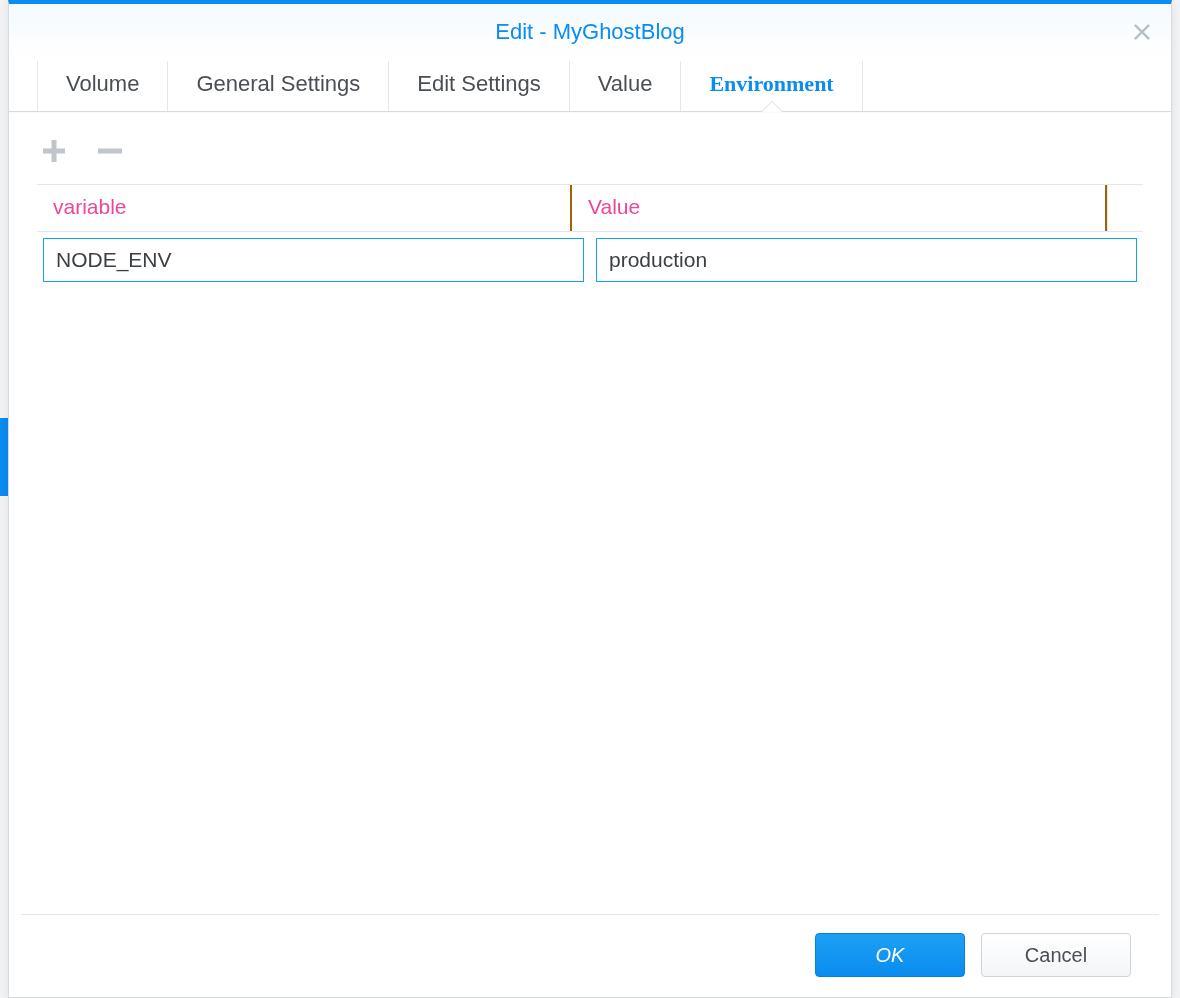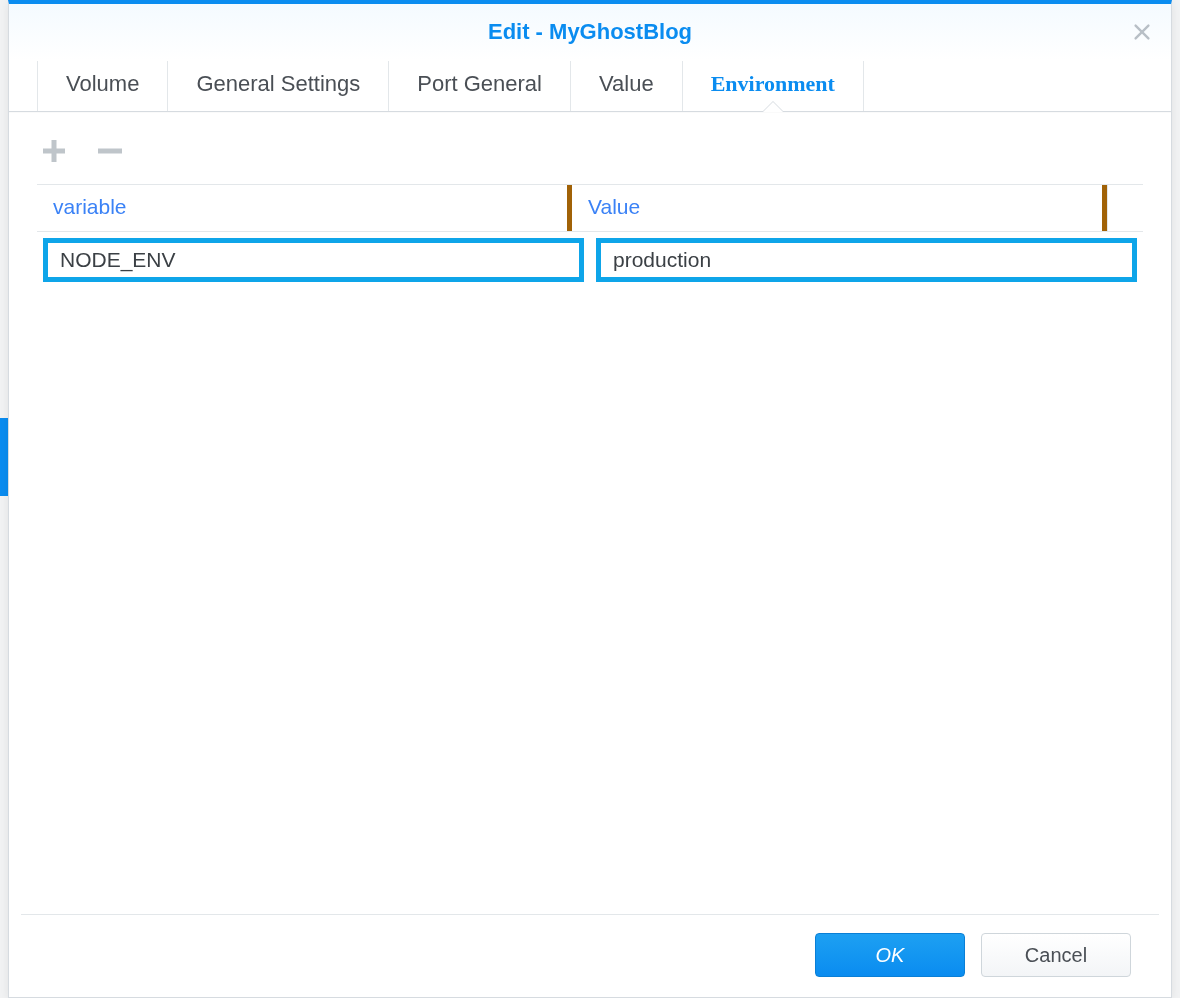--- a/index.html
+++ b/index.html
@@ -35,21 +35,21 @@
     .dialog-header {
       position: relative;
       height: 56px;
       background: linear-gradient(to bottom, #f4faff 0%, #ffffff 100%);
       display: flex;
       align-items: center;
       justify-content: center;
     }
     .dialog-title {
       font-size: 22px;
-      font-weight: 700;
+      font-weight: 400;
       color: #0a8cf0;
     }
     .close-btn {
       position: absolute;
       right: 18px;
       top: 50%;
       transform: translateY(-50%);
       width: 22px;
       height: 22px;
       cursor: pointer;
@@ -115,40 +115,40 @@
       border-top: 1px solid #e3e7ea;
     }
     .grid-header {
       display: flex;
       border-bottom: 1px solid #e3e7ea;
     }
     .grid-header .col {
       flex: 1;
       padding: 10px 16px 12px 16px;
       font-size: 21px;
-      color: #3b82f6;
-      border-right: 5px solid #a16207;
+      color: #ec4899;
+      border-right: 2px solid #a16207;
     }
     .grid-header .col:last-child { border-right: none; }
     .grid-header .handle {
       width: 36px;
       border-left: 1px solid #e3e7ea;
     }
     .grid-row {
       display: flex;
       padding: 6px 0 8px 0;
     }
     .grid-row .cell {
       flex: 1;
       padding: 0 6px;
     }
     .cell-input {
       width: 100%;
       height: 44px;
-      border: 5px solid #0ea5e9;
+      border: 1px solid #0ea5e9;
       background: #fff;
       font-size: 21px;
       color: #3b4045;
       padding: 0 12px;
       outline: none;
     }
     .main-fill { flex: 1; }
     .dialog-footer {
       border-top: 1px solid #e3e7ea;
       padding: 18px 28px 20px 28px;
@@ -192,21 +192,21 @@
     <div class="close-btn">
       <svg viewBox="0 0 24 24">
           <path d="M5 5 L19 19 M19 5 L5 19" stroke="currentColor" stroke-width="2.6" stroke-linecap="round" fill="none"></path>
         </svg>
     </div>
   </div>
 
   <div class="tabs">
     <div class="tab">Volume</div>
     <div class="tab">General Settings</div>
-    <div class="tab">Port General</div>
+    <div class="tab">Edit Settings</div>
     <div class="tab">Value</div>
     <div class="tab active">Environment</div>
   </div>
 
   <div class="toolbar">
     <div class="tool-icon">
       <svg width="30" height="30" viewBox="0 0 30 30">
           <path d="M15 4 V26 M4 15 H26" stroke="currentColor" stroke-width="5" stroke-linecap="butt"></path>
         </svg>
     </div>

